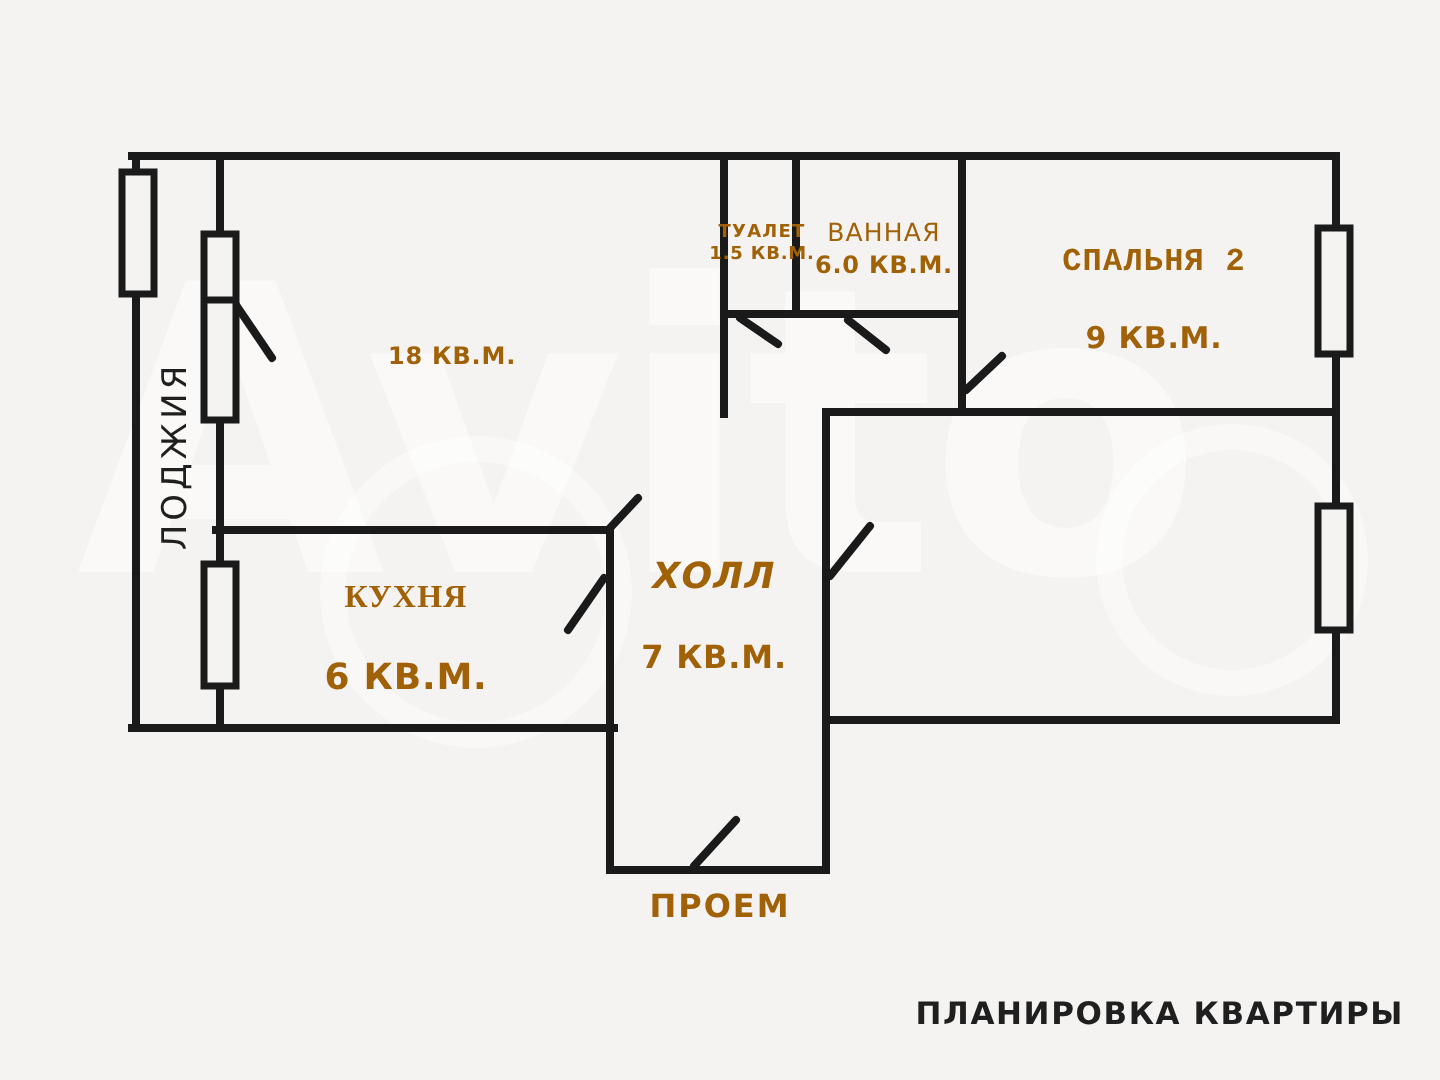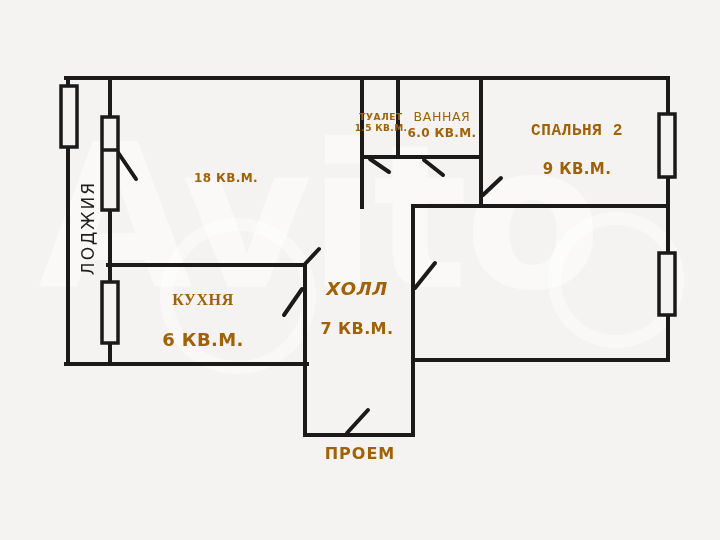--- a/index.html
+++ b/index.html
@@ -134,13 +134,14 @@
   </div>
 
   <div class="label lbl-hall" style="left:357px;top:308px;">
     <span class="room-name">ХОЛЛ</span>
     <span class="room-area">7 КВ.М.</span>
   </div>
 
 
   <div class="label lbl-entrance" style="left:360px;top:453px;">ПРОЕМ</div>
 
+  <div class="plan-title">ПЛАНИРОВКА КВАРТИРЫ</div>
 </div>
 
 </body></html>

